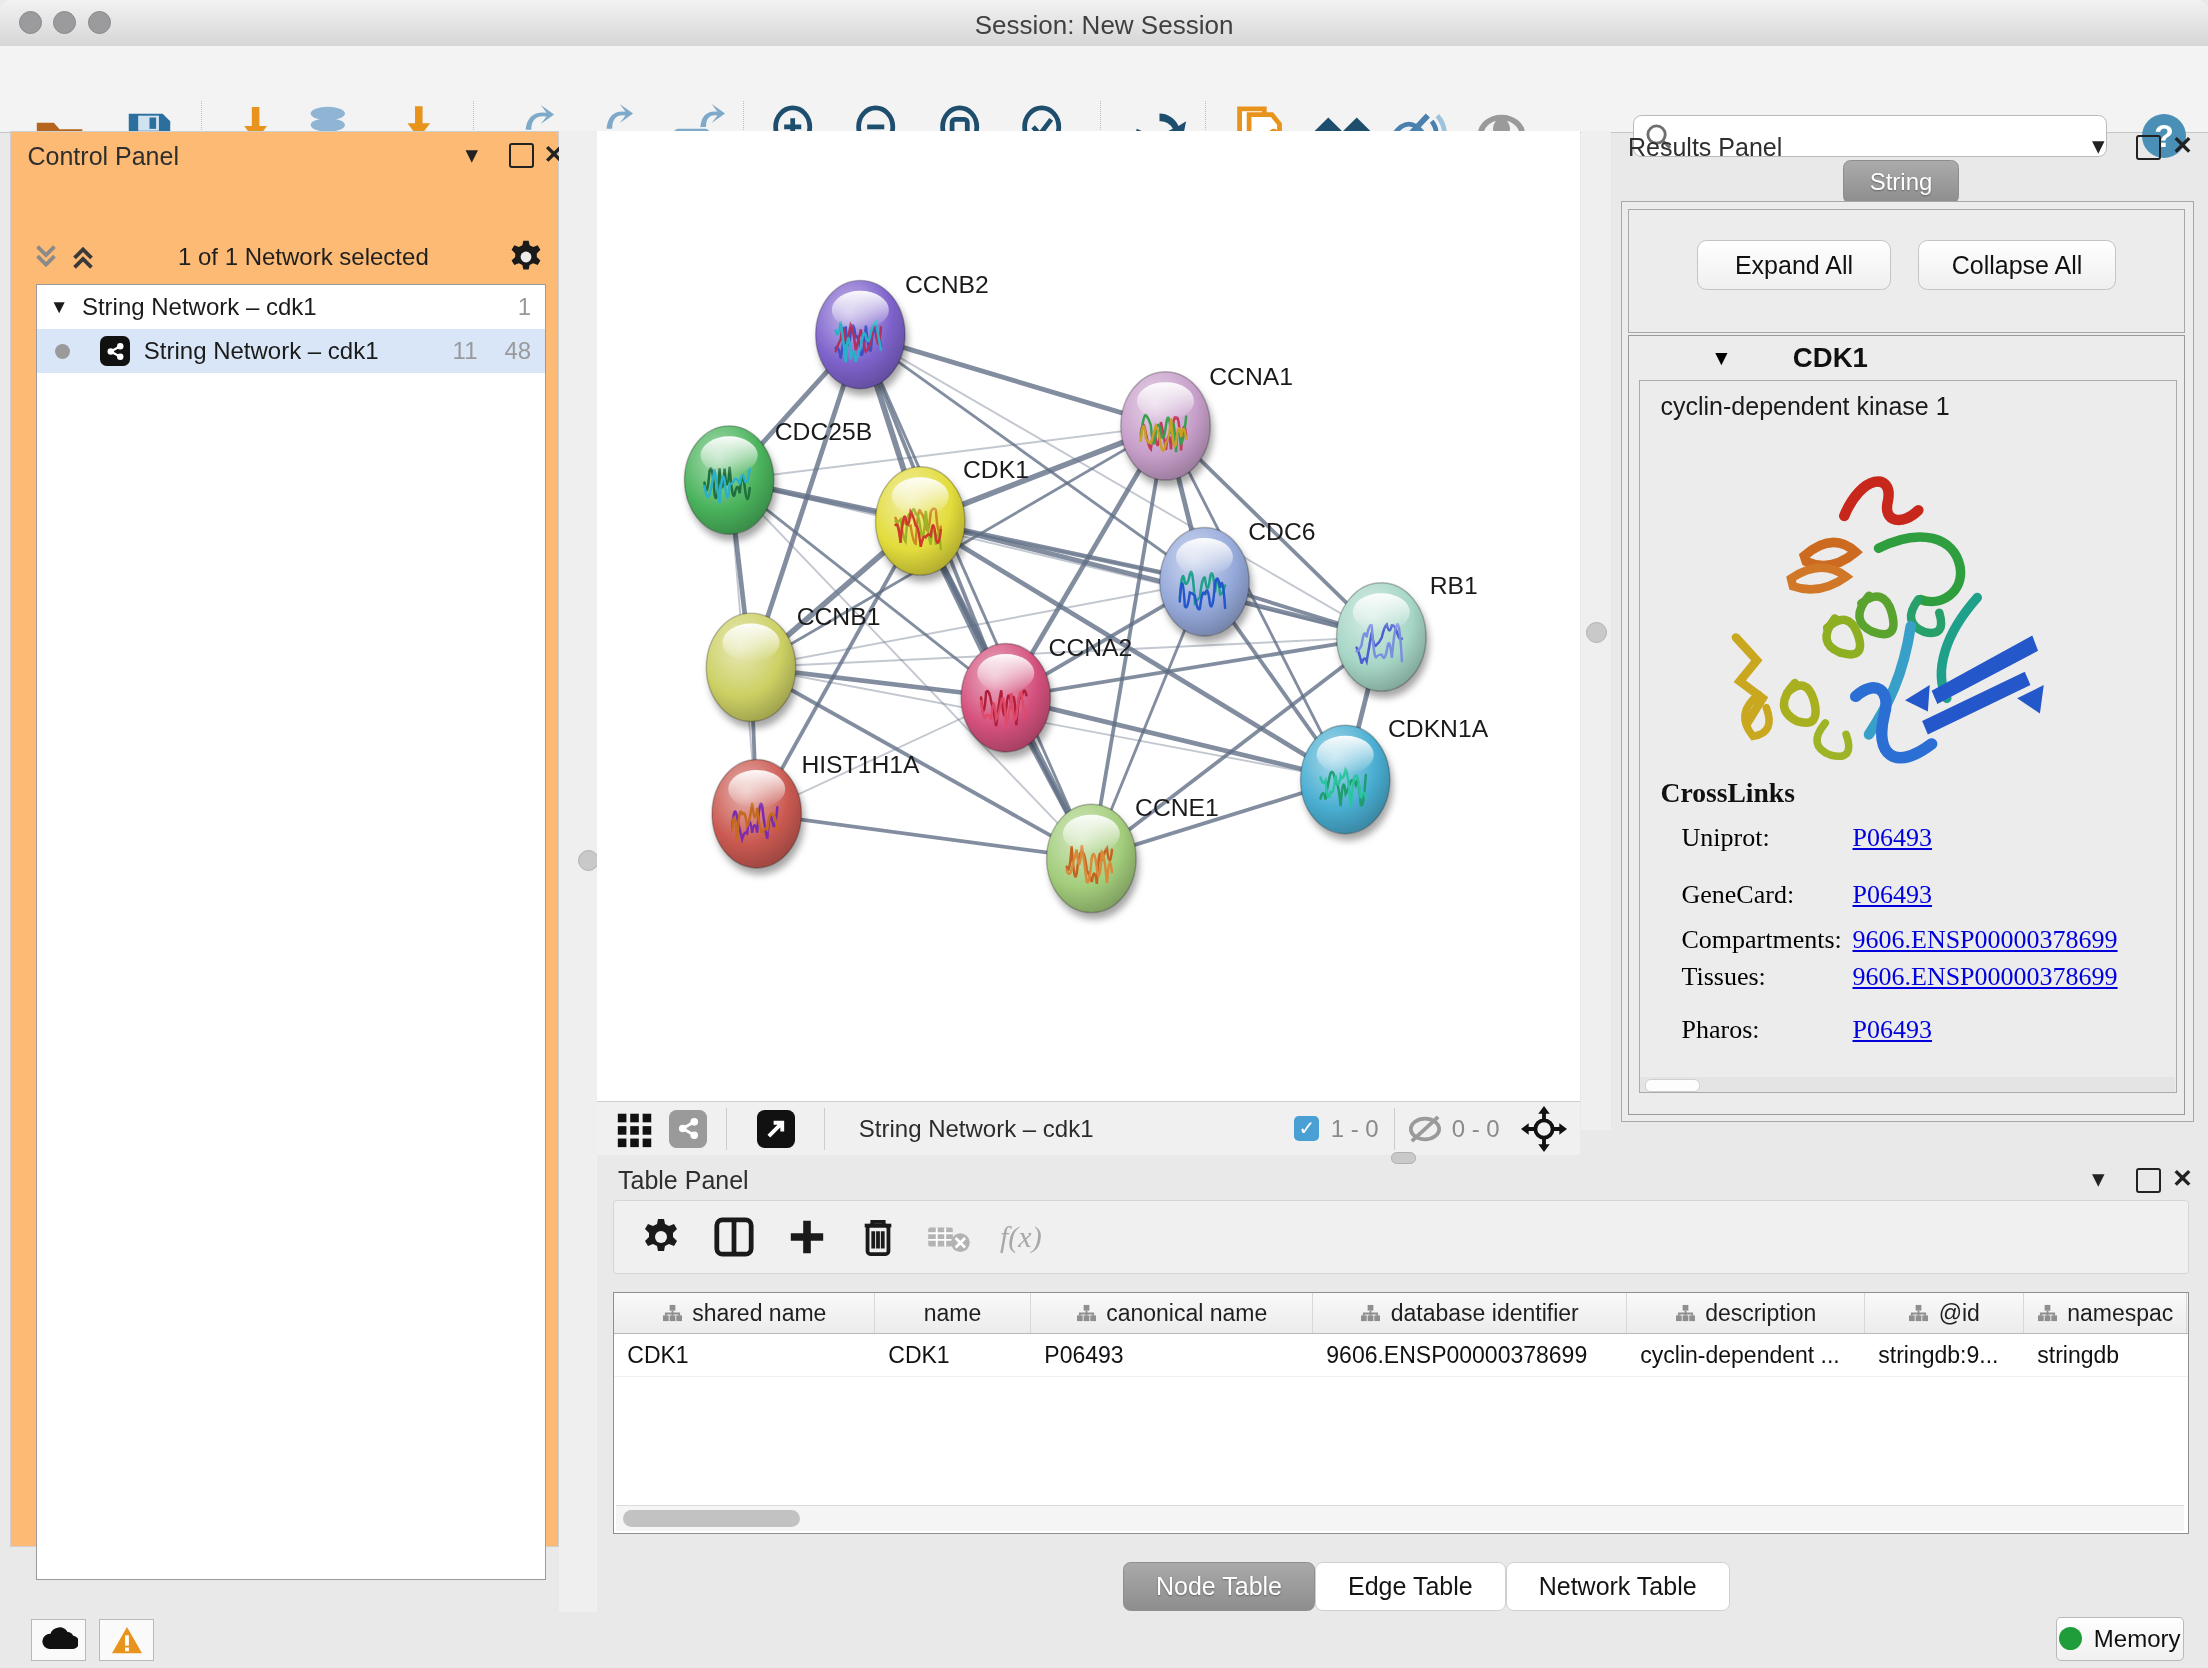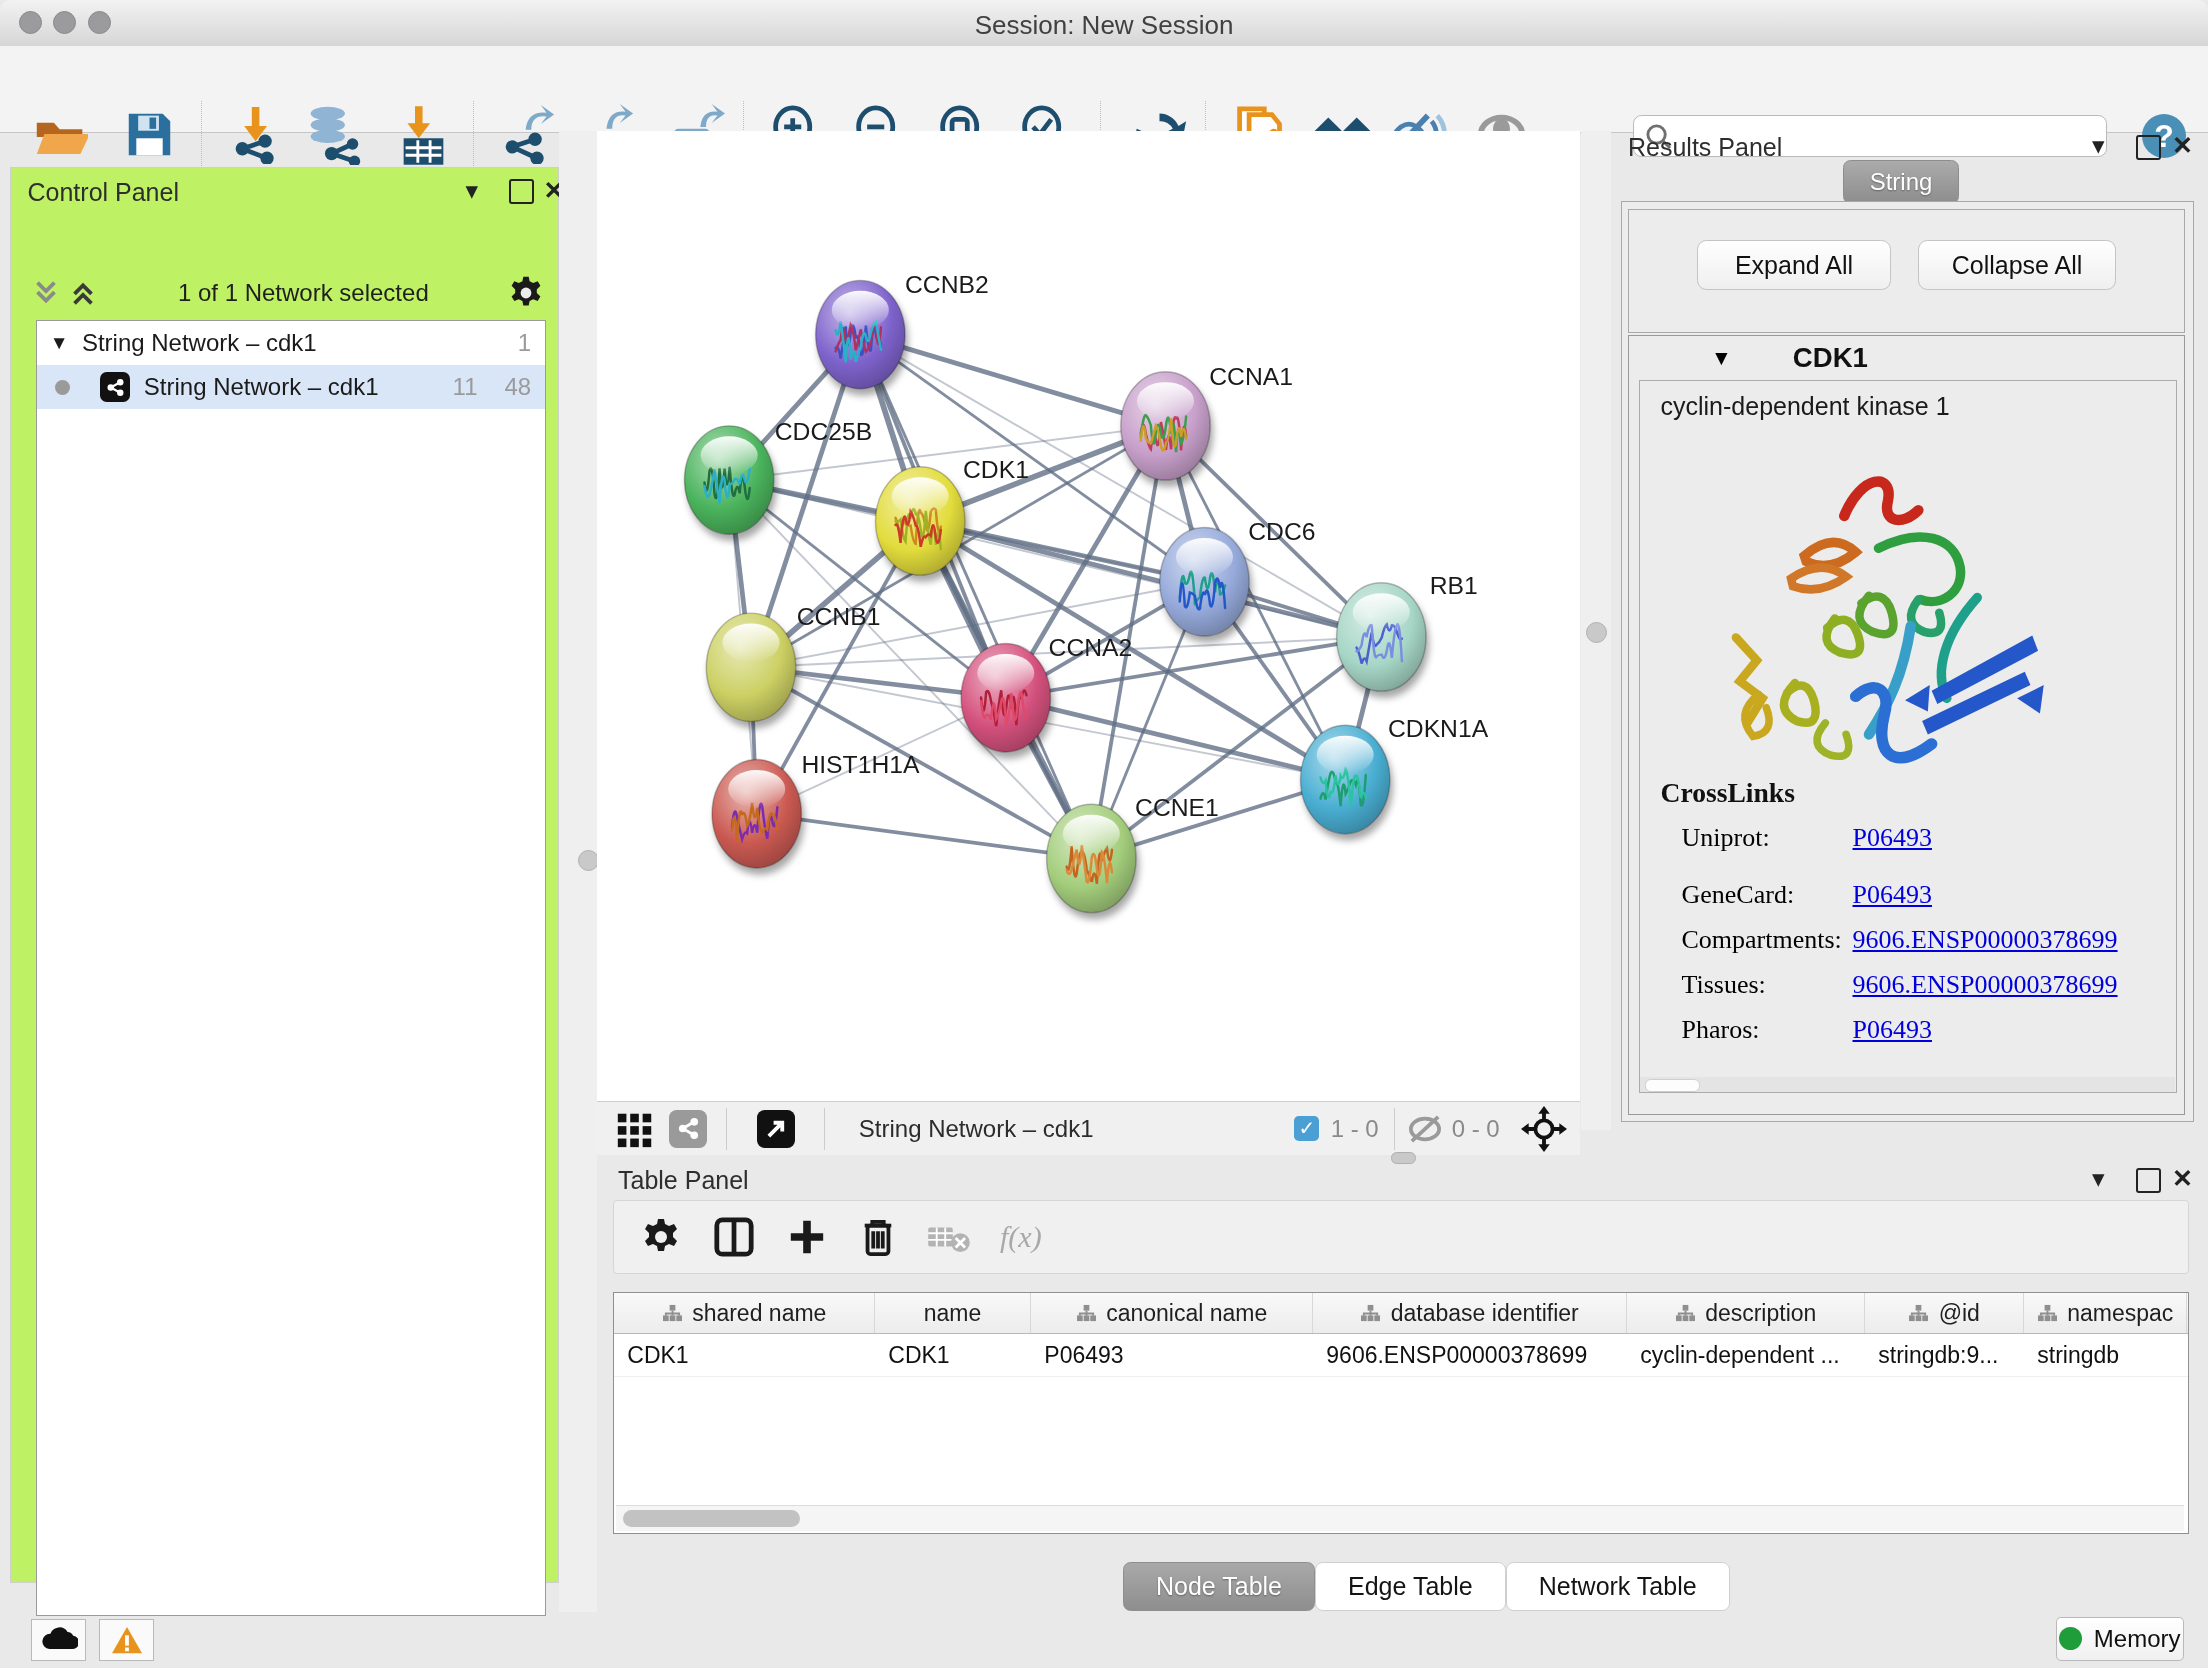--- a/index.html
+++ b/index.html
@@ -20,21 +20,21 @@
     border-radius:8.6px;display:flex;align-items:center;padding-left:11.4px;box-sizing:border-box;}
   .searchbox input{border:none;outline:none;font-size:23px;width:409px;background:transparent;
     font-family:"Liberation Sans",sans-serif;}
   .helpbtn{left:2142px;top:68px;width:44px;height:44px;border-radius:50%;background:#4a8fb5;
     color:#fff;font-size:32px;font-weight:bold;text-align:center;line-height:44px;}
   
   .ptitle{font-size:25px;color:#2e2e2e;}
   .pctl{font-size:25px;color:#222;}
   .sqbox{width:21px;height:21px;border:2.9px solid #222;border-radius:2.9px;}
   
-  .cpanel{left:9.5px;top:131px;width:549px;height:1416px;background:#bef264;border:1px solid #cfcfcf;box-sizing:border-box;margin-top:36px;}
+  .cpanel{left:9.5px;top:131px;width:549px;height:1416px;background:#fdba74;border:1px solid #cfcfcf;box-sizing:border-box;}
   .tab{height:48px;display:flex;align-items:center;justify-content:center;font-size:24px;
        border:1px solid #cccccc;background:linear-gradient(#ffffff,#f2f2f2);color:#1c1c1c;box-sizing:border-box;}
   .tab.active{background:linear-gradient(#ababab,#8d8d8d);color:#fff;border-color:#8d8d8d;
        text-shadow:0 1px 1.9px rgba(0,0,0,.35);}
   .treebox{background:#fff;border:1.9px solid #9a9a9a;}
   .trow{display:flex;align-items:center;font-size:24px;color:#1b1b1b;height:44px;}
   .trow .cnt{color:#9a9a9a;}
   .sel{background:#d9e6f7;}
   .shareic{width:30px;height:30px;border-radius:6.7px;background:#111;display:inline-flex;align-items:center;justify-content:center;}
   
@@ -614,21 +614,21 @@
               <span class="xlink">P06493</span>
             </div>
             <div class="serif" style="display: flex; font-size: 26px; height: 45px; align-items: center; margin-top: 12px;">
               <span style="width: 171px;">GeneCard:</span>
               <span class="xlink">P06493</span>
             </div>
             <div class="serif" style="display: flex; font-size: 26px; height: 45px; align-items: center;">
               <span style="width: 171px;">Compartments:</span>
               <span class="xlink">9606.ENSP00000378699</span>
             </div>
-            <div class="serif" style="display: flex; font-size: 26px; height: 45px; align-items: center; font-family: Liberation Serif, serif;">
+            <div class="serif" style="display: flex; font-size: 26px; height: 45px; align-items: flex-start; font-family: Liberation Serif, serif;">
               <span style="width: 171px;">Tissues:</span>
               <span class="xlink">9606.ENSP00000378699</span>
             </div>
             <div class="serif" style="display: flex; font-size: 26px; height: 45px; align-items: center;">
               <span style="width: 171px;">Pharos:</span>
               <span class="xlink">P06493</span>
             </div>
           </div>
         <div class="abs" style="left:0;bottom:0;width:535px;height:15px;background:#e4e4e4">
           <div class="abs" style="left:5.7px;top:1.9px;width:53px;height:11.4px;background:#fdfdfd;border:1px solid #cfcfcf;border-radius:5.7px"></div>

